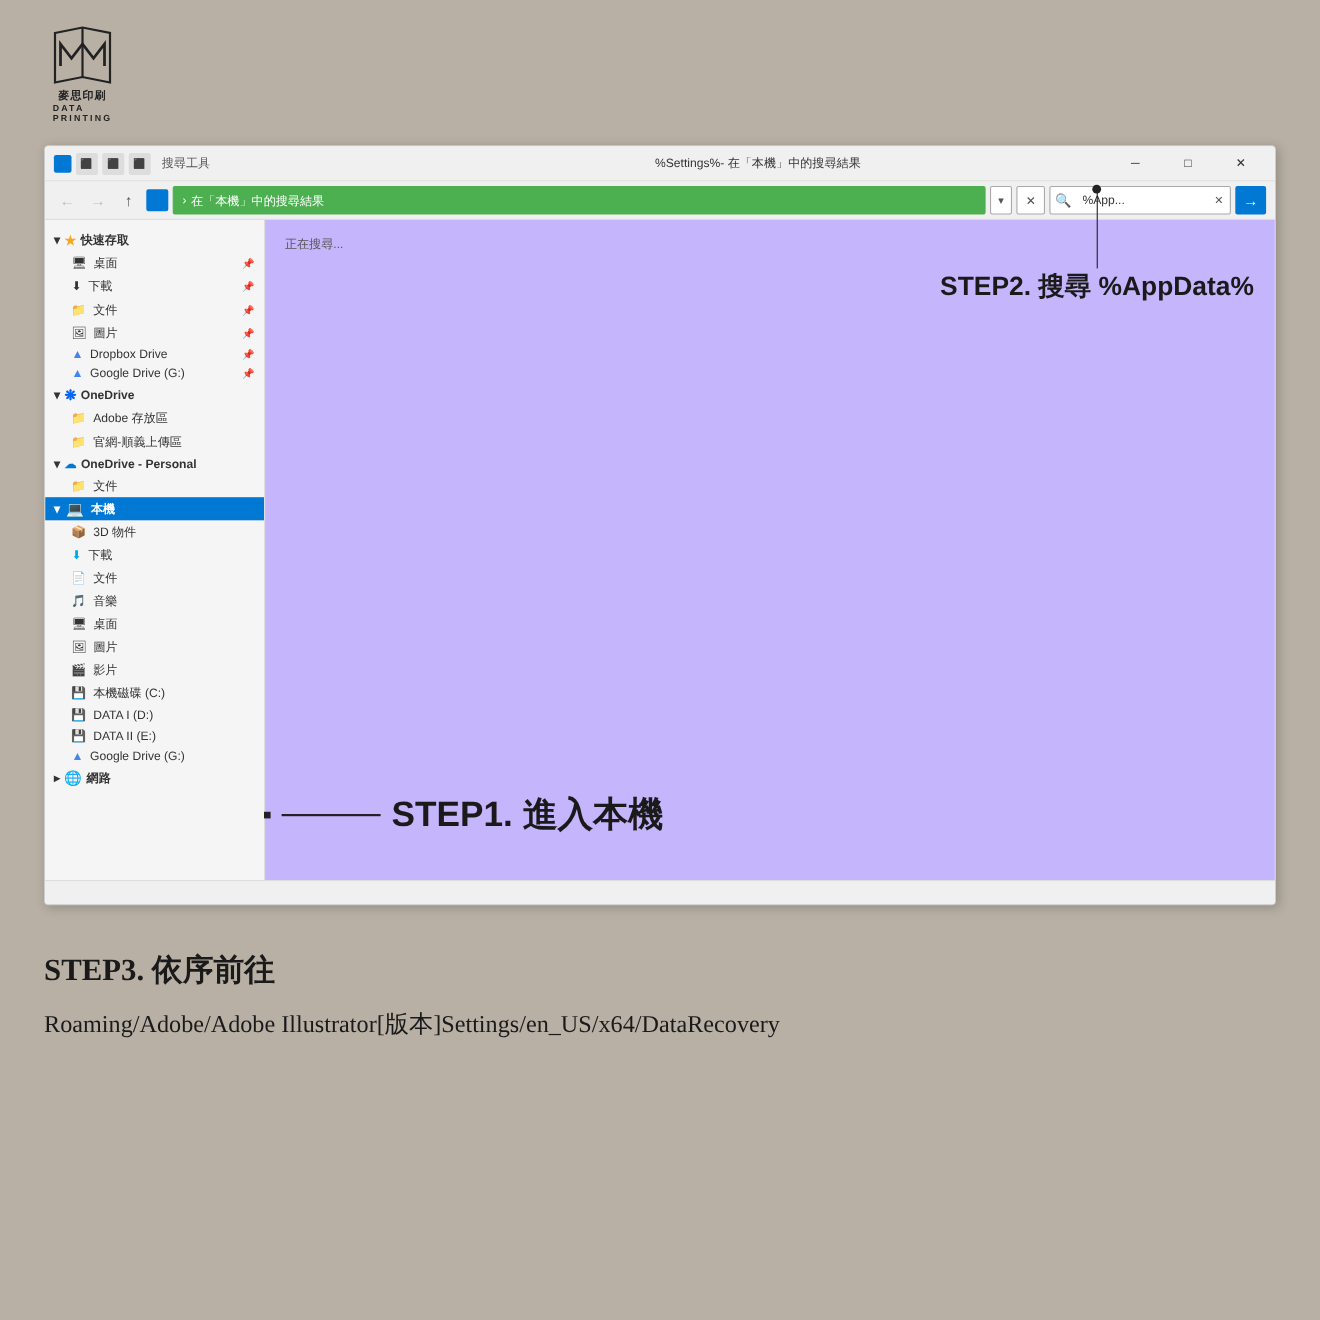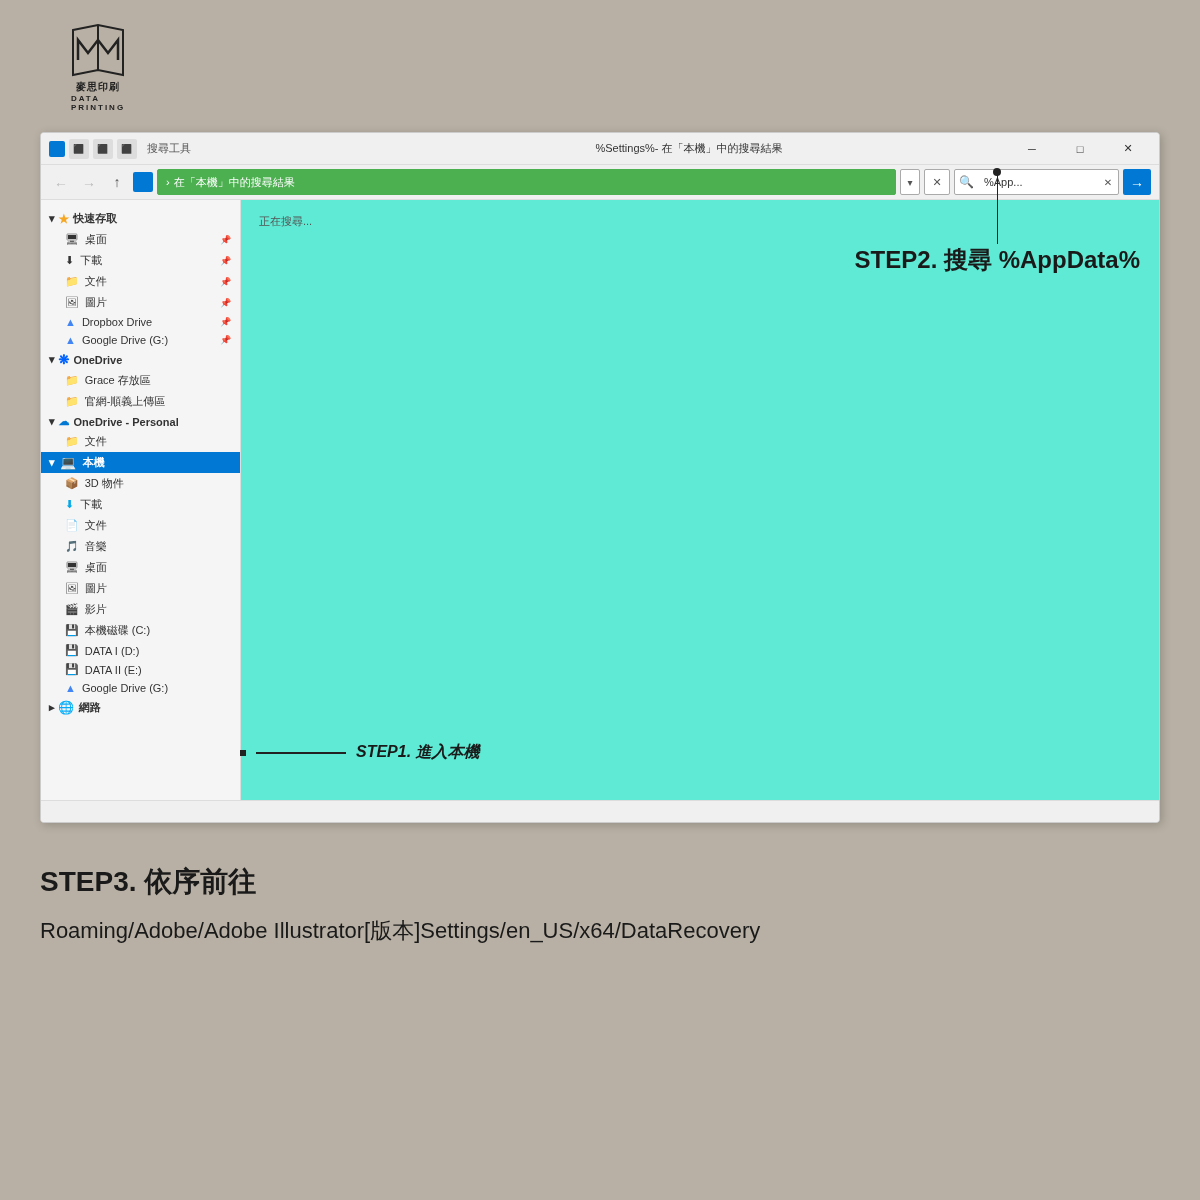--- a/index.html
+++ b/index.html
@@ -10,21 +10,20 @@
       font-family: 'Arial', sans-serif;
       overflow: hidden;
     }
 
     
     .top-header {
       display: flex;
       align-items: center;
       padding: 20px 30px 10px 30px;
       gap: 20px;
-      margin-left: 23px;
     }
     .logo-area {
       display: flex;
       flex-direction: column;
       align-items: center;
       width: 90px;
     }
     .logo-icon {
       width: 60px;
       height: 60px;
@@ -266,21 +265,21 @@
     .pin-icon {
       margin-left: auto;
       font-size: 9px;
       color: #888;
     }
 
     
     .content-area {
       flex: 1;
       padding: 10px;
-      background: #5eead4;
+      background: #c4b5fd;
       position: relative;
     }
     .searching-text {
       font-size: 11px;
       color: #555;
       padding: 4px 8px;
     }
 
     
     .step1-annotation {
@@ -288,20 +287,21 @@
       left: 240px;
       top: 480px;
       display: flex;
       align-items: center;
       gap: 10px;
     }
 
     
     .bottom-section {
       padding: 20px 40px;
+      font-family: Liberation Serif, serif;
     }
     .step3-title {
       font-size: 28px;
       font-weight: bold;
       color: #1a1a1a;
       margin-bottom: 8px;
     }
     .step3-path {
       font-size: 22px;
       color: #1a1a1a;
@@ -420,21 +420,21 @@
         <span class="pin-icon">📌</span>
       </div>
 
       <div class="sidebar-section-header">
         <span>▾</span>
         <span style="color:#0062FF;font-size:13px;">❋</span>
         <span>OneDrive</span>
       </div>
       <div class="sidebar-item">
         <span style="color:#f0c040;">📁</span>
-        <span>Grace 存放區</span>
+        <span>Adobe 存放區</span>
       </div>
       <div class="sidebar-item">
         <span style="color:#f0c040;">📁</span>
         <span>官網-順義上傳區</span>
       </div>
 
       <div class="sidebar-section-header">
         <span>▾</span>
         <span style="color:#0078d4;">☁</span>
         <span>OneDrive - Personal</span>
@@ -510,21 +510,21 @@
   </div>
 
   <div class="status-bar"></div>
 </div>
 
 <div style="position:relative; margin: -680px 40px 0 40px; height: 680px; pointer-events:none;">
 
   <div style="position:absolute; bottom: 80px; left: 200px; display:flex; align-items:center; gap:10px; pointer-events:none;">
     <div style="width:6px;height:6px;background:#222;border-radius:50;display:inline-block;"></div>
     <div style="width:90px;height:2px;background:#222;"></div>
-    <div style="font-size:16px;font-weight:bold;color:#1a1a1a;font-family:Arial,sans-serif;white-space:nowrap;font-style:italic;">STEP1.  進入本機</div>
+    <div style="font-size:32px;font-weight:bold;color:#1a1a1a;font-family:Arial,sans-serif;white-space:nowrap;">STEP1.  進入本機</div>
   </div>
 
   <div style="position:absolute; top: 81px; right: 20px;">
     <div style="position:relative;">
 
       <div style="position:absolute;top:-70px;left:50%;width:1px;height:70px;background:#222;"></div>
       <div style="position:absolute;top:-76px;left:calc(50% - 4px);width:8px;height:8px;background:#222;border-radius:50%;"></div>
       <div style="font-size:24px;font-weight:bold;color:#1a1a1a;font-family:Arial,sans-serif;white-space:nowrap;">STEP2.  搜尋  %AppData%</div>
     </div>
   </div>

